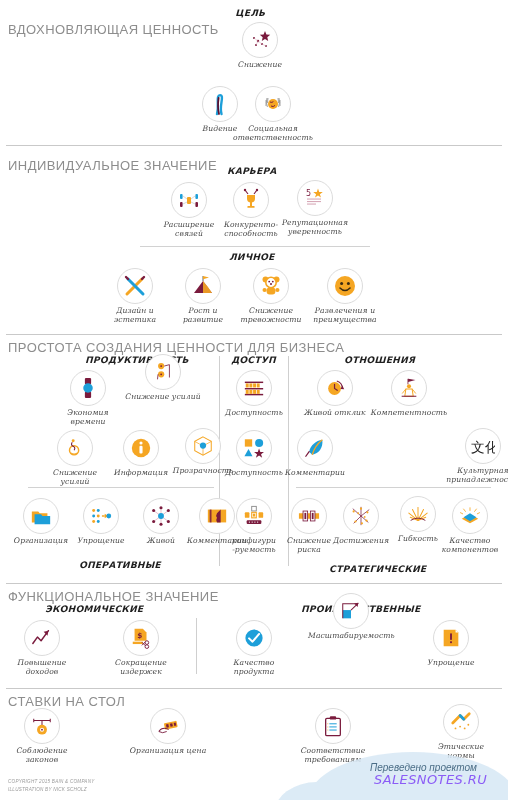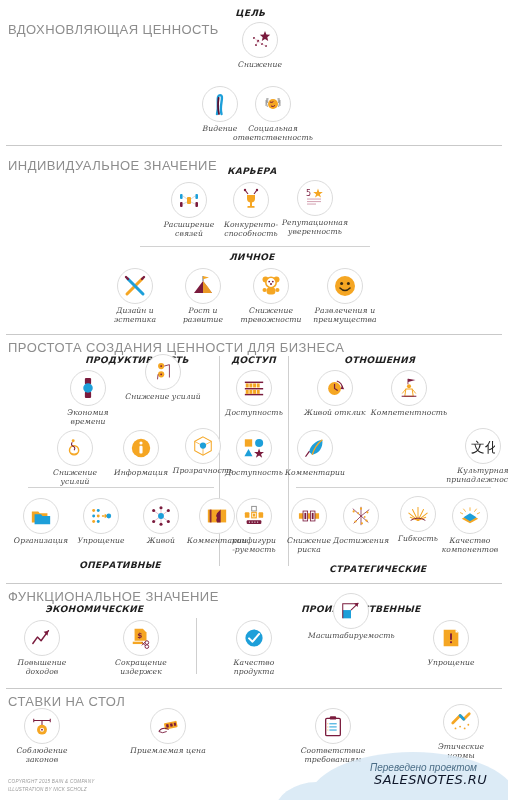--- a/index.html
+++ b/index.html
@@ -65,21 +65,21 @@
     background:#d7e8f5;
   }
   .wm-top{
     position:absolute;
     font-family:Liberation Sans, sans-serif;font-style:italic;
     font-size:10px;color:#4b6d86;white-space:nowrap;
   }
   .wm-main{
     position:absolute;
     font-family:"DejaVu Sans",sans-serif;font-style:italic;
-    font-size:13px;letter-spacing:.4px;color:#0f172a;white-space:nowrap;
+    font-size:13px;letter-spacing:.4px;color:#8b5cf6;white-space:nowrap;
   }
 </style>
 </head>
 <body>
 
 <div class="canvas">
 
   <div class="band-label" style="left:8px;top:22px;">ВДОХНОВЛЯЮЩАЯ ЦЕННОСТЬ</div>
   <div class="group-title" style="left:236px;top:8px;">ЦЕЛЬ</div>
 
@@ -610,21 +610,21 @@
         <rect x="8" y="7.6" width="14" height="7" rx="1" fill="#f5a623" transform="rotate(-12 15 11)"></rect>
         <g fill="#7a1b3d" transform="rotate(-12 15 11)">
           <rect x="10" y="9.4" width="2.6" height="3.4"></rect>
           <rect x="14.4" y="9.4" width="2.6" height="3.4"></rect>
           <rect x="18.6" y="9.4" width="2.2" height="3.4"></rect>
         </g>
         <path d="M2 18 q2.6 -4 7.6 -3.4 q2 .2 3 1.4" stroke="#7a1b3d" stroke-width="1.1" fill="none"></path>
         <path d="M2 18 q4 2.6 8.6 0" stroke="#7a1b3d" stroke-width="1" fill="none"></path>
       </svg>
     </div>
-    <div class="cap">Приемлемая цена</div>
+    <div class="cap">Организация цена</div>
   </div>
 
   <div class="item" style="left:290px;top:708px;">
     <div class="bubble">
       <svg width="22" height="22" viewBox="0 0 24 24">
         <rect x="4" y="3.6" width="16" height="19" rx="1.4" fill="#fff" stroke="#7a1b3d" stroke-width="1.4"></rect>
         <rect x="8.6" y="1.4" width="6.8" height="3.6" rx="1" fill="#7a1b3d"></rect>
         <g stroke="#1d9fd9" stroke-width="1.1">
             <path d="M8 9.6 h8"></path>
             <path d="M8 13 h8"></path>

